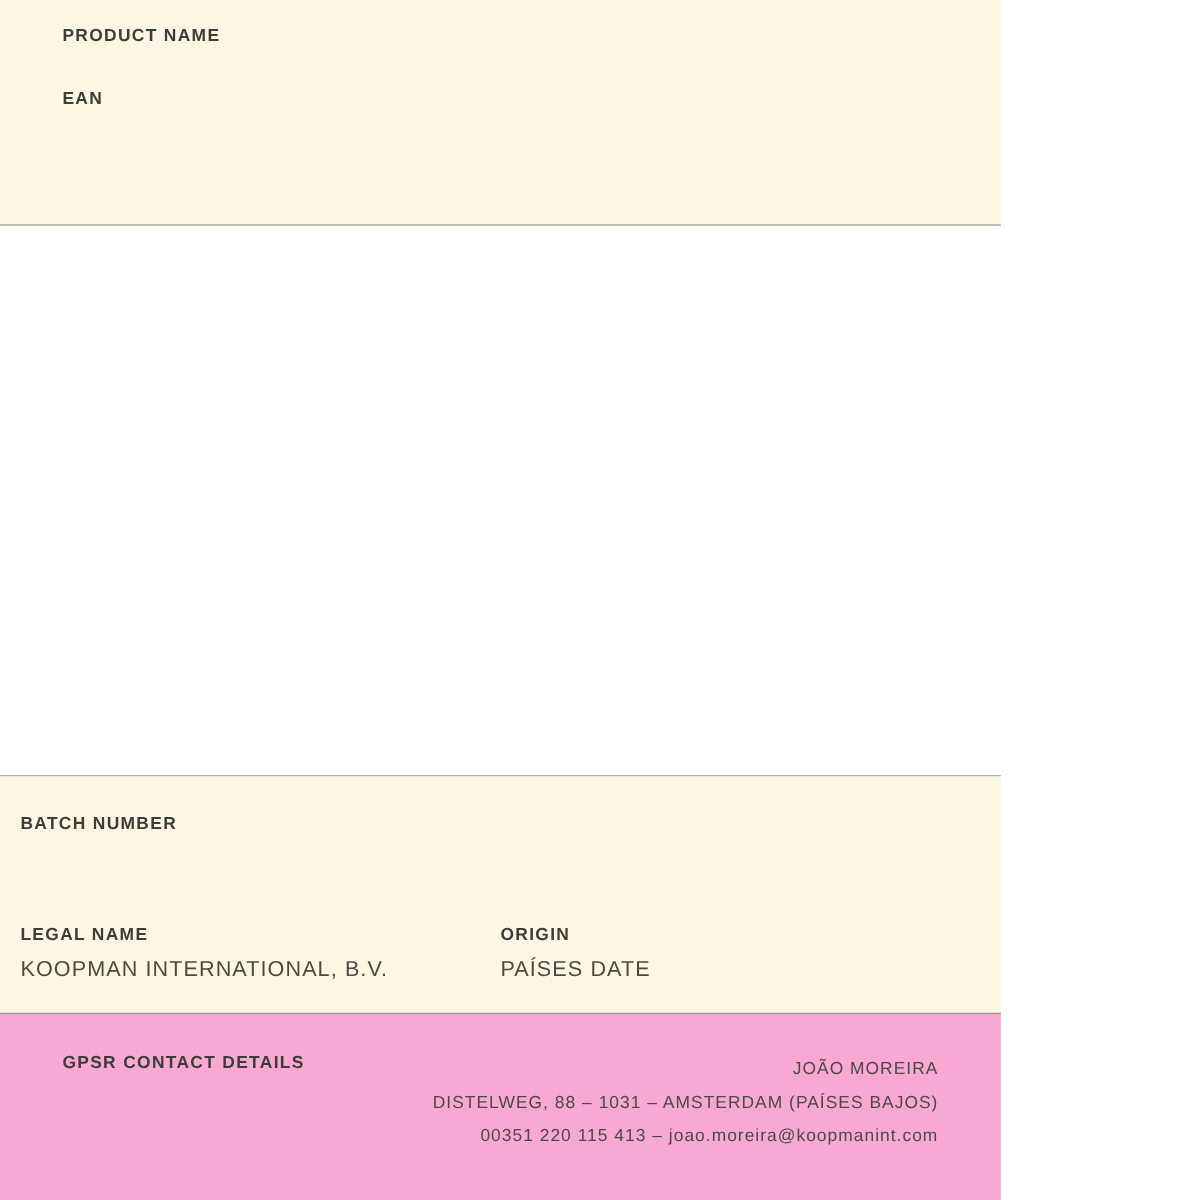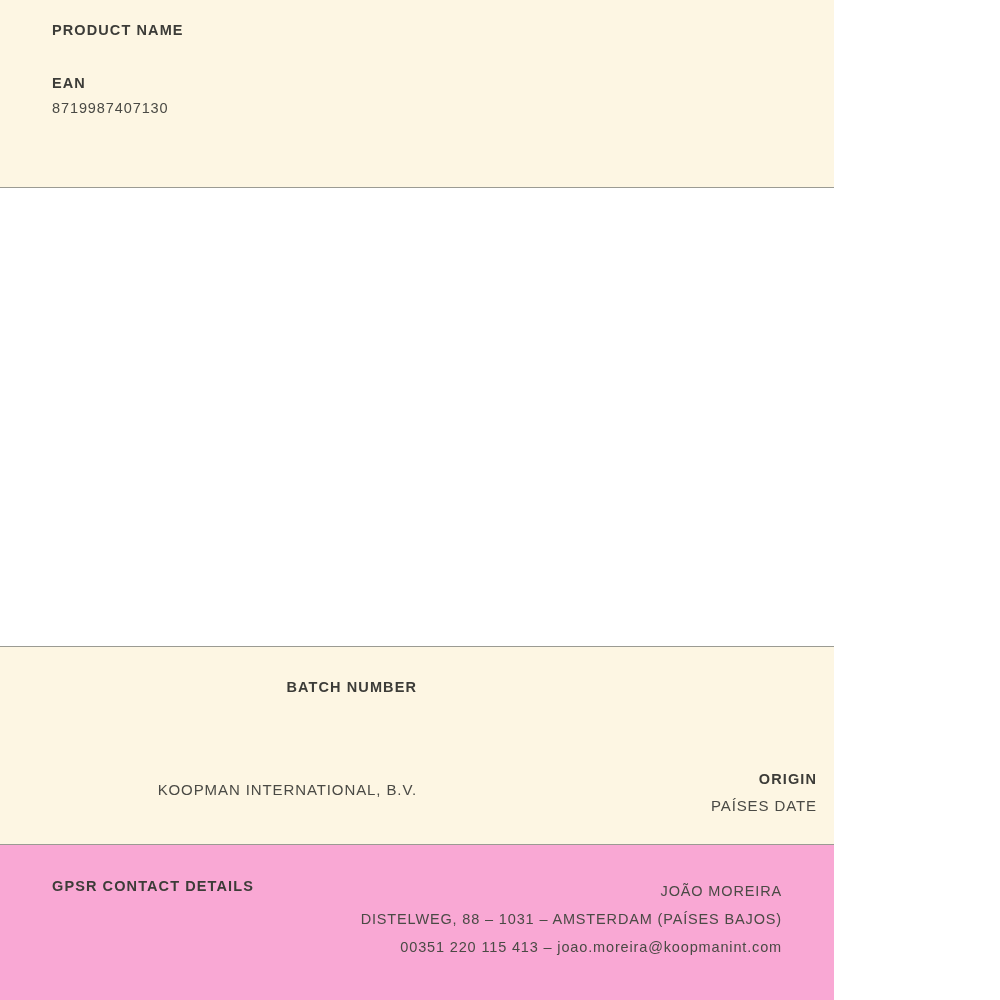--- a/index.html
+++ b/index.html
@@ -64,37 +64,37 @@
     height: 198px;
     box-sizing: border-box;
     border-bottom: 1px solid #9b9b93;
     position: relative;
   }
   .details-grid {
     display: grid;
     grid-template-columns: 1fr 1fr;
     width: 800px;
     margin: 0 auto;
-    text-align: right;
+    text-align: left;
   }
   .detail-row-1 {
     padding-top: 32px;
   }
   .detail-row-2 {
     padding-top: 48px;
   }
   .detail-label {
     font-size: 14.5px;
     font-weight: bold;
     letter-spacing: 1.1px;
     color: #3c3c38;
     text-transform: uppercase;
   }
   .detail-value {
-    font-size: 15px;
+    font-size: 18px;
     letter-spacing: 0.9px;
     color: #4a4a45;
     margin-top: 10px;
     min-height: 18px;
   }
 
   
   .footer {
     background: #f9a8d4;
     height: 155px;
@@ -129,35 +129,35 @@
 
 <div class="page">
 
   <div class="top-section">
     <div class="field">
       <div class="field-label">PRODUCT NAME</div>
     </div>
     <div class="field-gap"></div>
     <div class="field">
       <div class="field-label">EAN</div>
-      <div class="field-value">8719987407130</div>
     </div>
   </div>
 
   <div class="middle-blank"></div>
 
   <div class="details-section">
     <div class="details-grid detail-row-1">
       <div>
         <div class="detail-label">BATCH NUMBER</div>
         <div class="detail-value"></div>
       </div>
     </div>
     <div class="details-grid detail-row-2">
       <div>
+        <div class="detail-label">LEGAL NAME</div>
         <div class="detail-value">KOOPMAN INTERNATIONAL, B.V.</div>
       </div>
       <div>
         <div class="detail-label">ORIGIN</div>
         <div class="detail-value">PAÍSES DATE</div>
       </div>
     </div>
   </div>
 
   <div class="footer">

